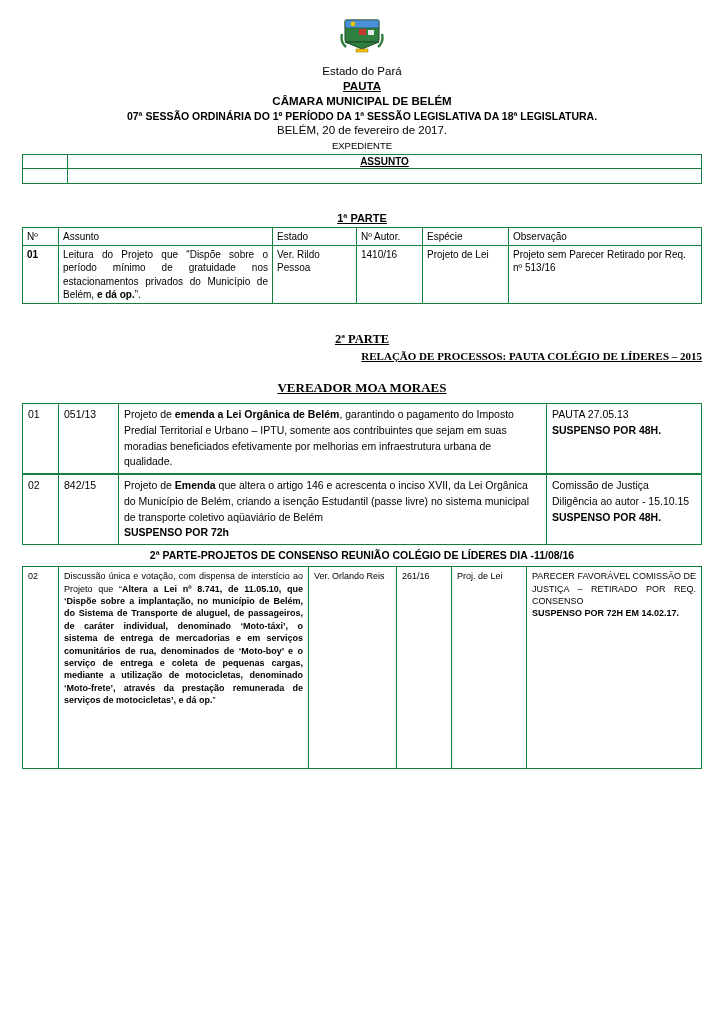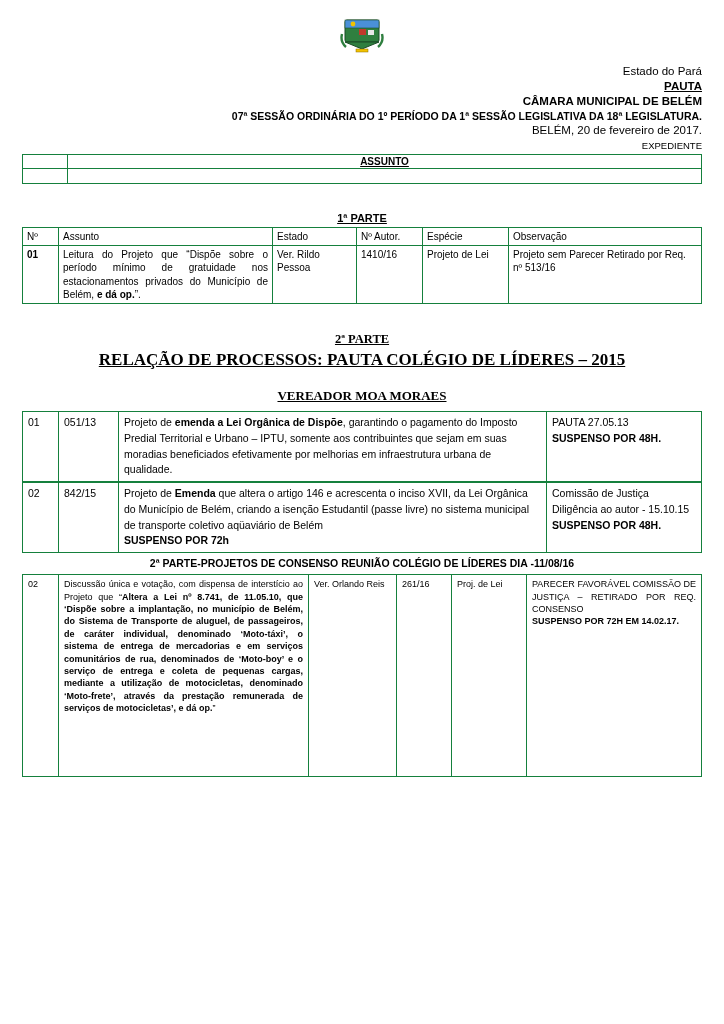--- a/index.html
+++ b/index.html
@@ -29,21 +29,21 @@
   }
   .crest {
     display: inline-block;
     width: 46px;
     height: 42px;
     position: relative;
   }
   .crest svg { display: block; }
 
   .hdr-line {
-    text-align: right;
+    text-align: center;
     line-height: 1.32;
   }
   .hdr-estado {
     font-size: 11.5px;
     font-weight: normal;
   }
   .hdr-camara {
     font-size: 11.5px;
     font-weight: bold;
   }
@@ -101,25 +101,25 @@
     font-weight: bold;
     text-decoration: underline;
     font-size: 11px;
     margin: 28px 0 3px 0;
   }
   .center-title.serif {
     font-family: "Liberation Serif", serif;
     font-size: 12.5px;
   }
   .center-sub {
-    text-align: center;
+    text-align: right;
     font-weight: bold;
     text-decoration: underline;
     font-family: "Liberation Serif", serif;
-    font-size: 17px;
+    font-size: 11px;
     margin: 0 0 6px 0;
   }
   .ver-title {
     text-align: center;
     font-weight: bold;
     text-decoration: underline;
     font-family: "Liberation Serif", serif;
     font-size: 13px;
     margin: 18px 0 7px 0;
   }
@@ -240,21 +240,21 @@
     <colgroup>
       <col style="width:36px">
       <col style="width:60px">
       <col>
       <col style="width:155px">
     </colgroup>
     <tbody>
         <tr>
       <td class="cell-n">01</td>
       <td>051/13</td>
-      <td><span>Projeto de </span><span class="bold">emenda a Lei Orgânica de Dispõe</span><span>, garantindo o pagamento do Imposto Predial Territorial e Urbano – IPTU, somente aos contribuintes que sejam em suas moradias beneficiados efetivamente por melhorias em infraestrutura urbana de qualidade.</span></td>
+      <td><span>Projeto de </span><span class="bold">emenda a Lei Orgânica de Belém</span><span>, garantindo o pagamento do Imposto Predial Territorial e Urbano – IPTU, somente aos contribuintes que sejam em suas moradias beneficiados efetivamente por melhorias em infraestrutura urbana de qualidade.</span></td>
       <td><span>PAUTA 27.05.13</span><br><span class="bold">SUSPENSO POR 48H.</span></td>
     </tr>
   </tbody>
     </table>
 
   <table class="tbl-chiq">
     <colgroup>
       <col style="width:36px">
       <col style="width:60px">
       <col>

